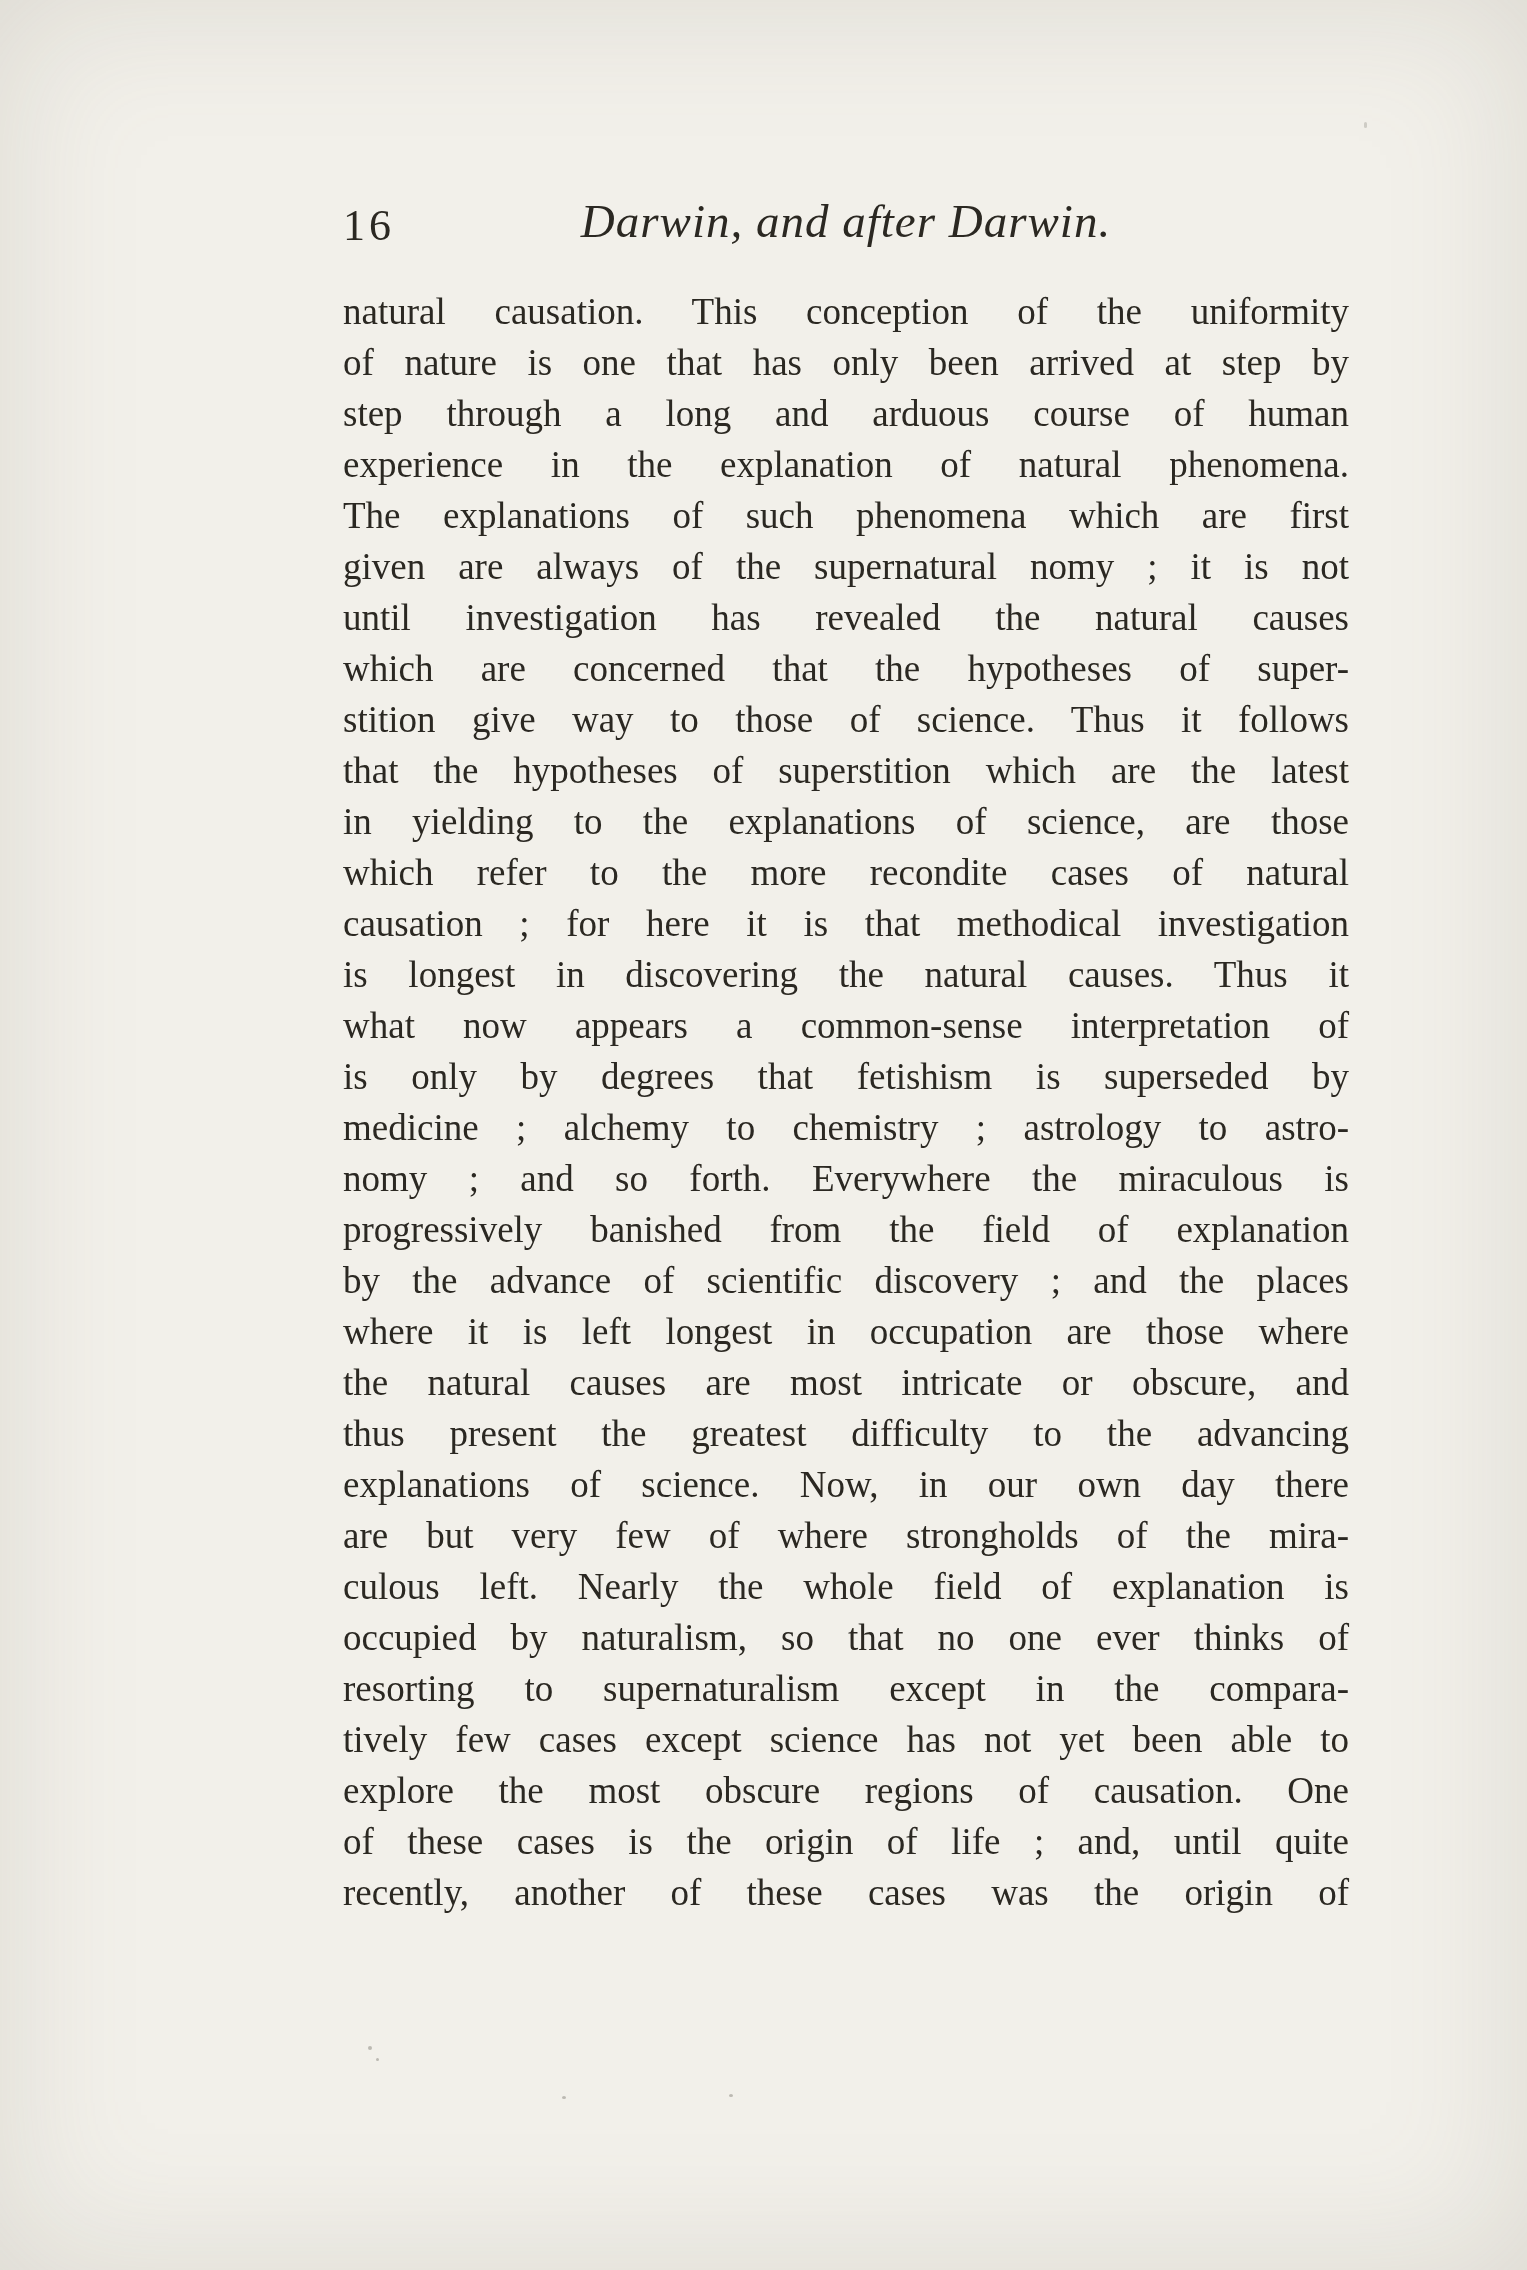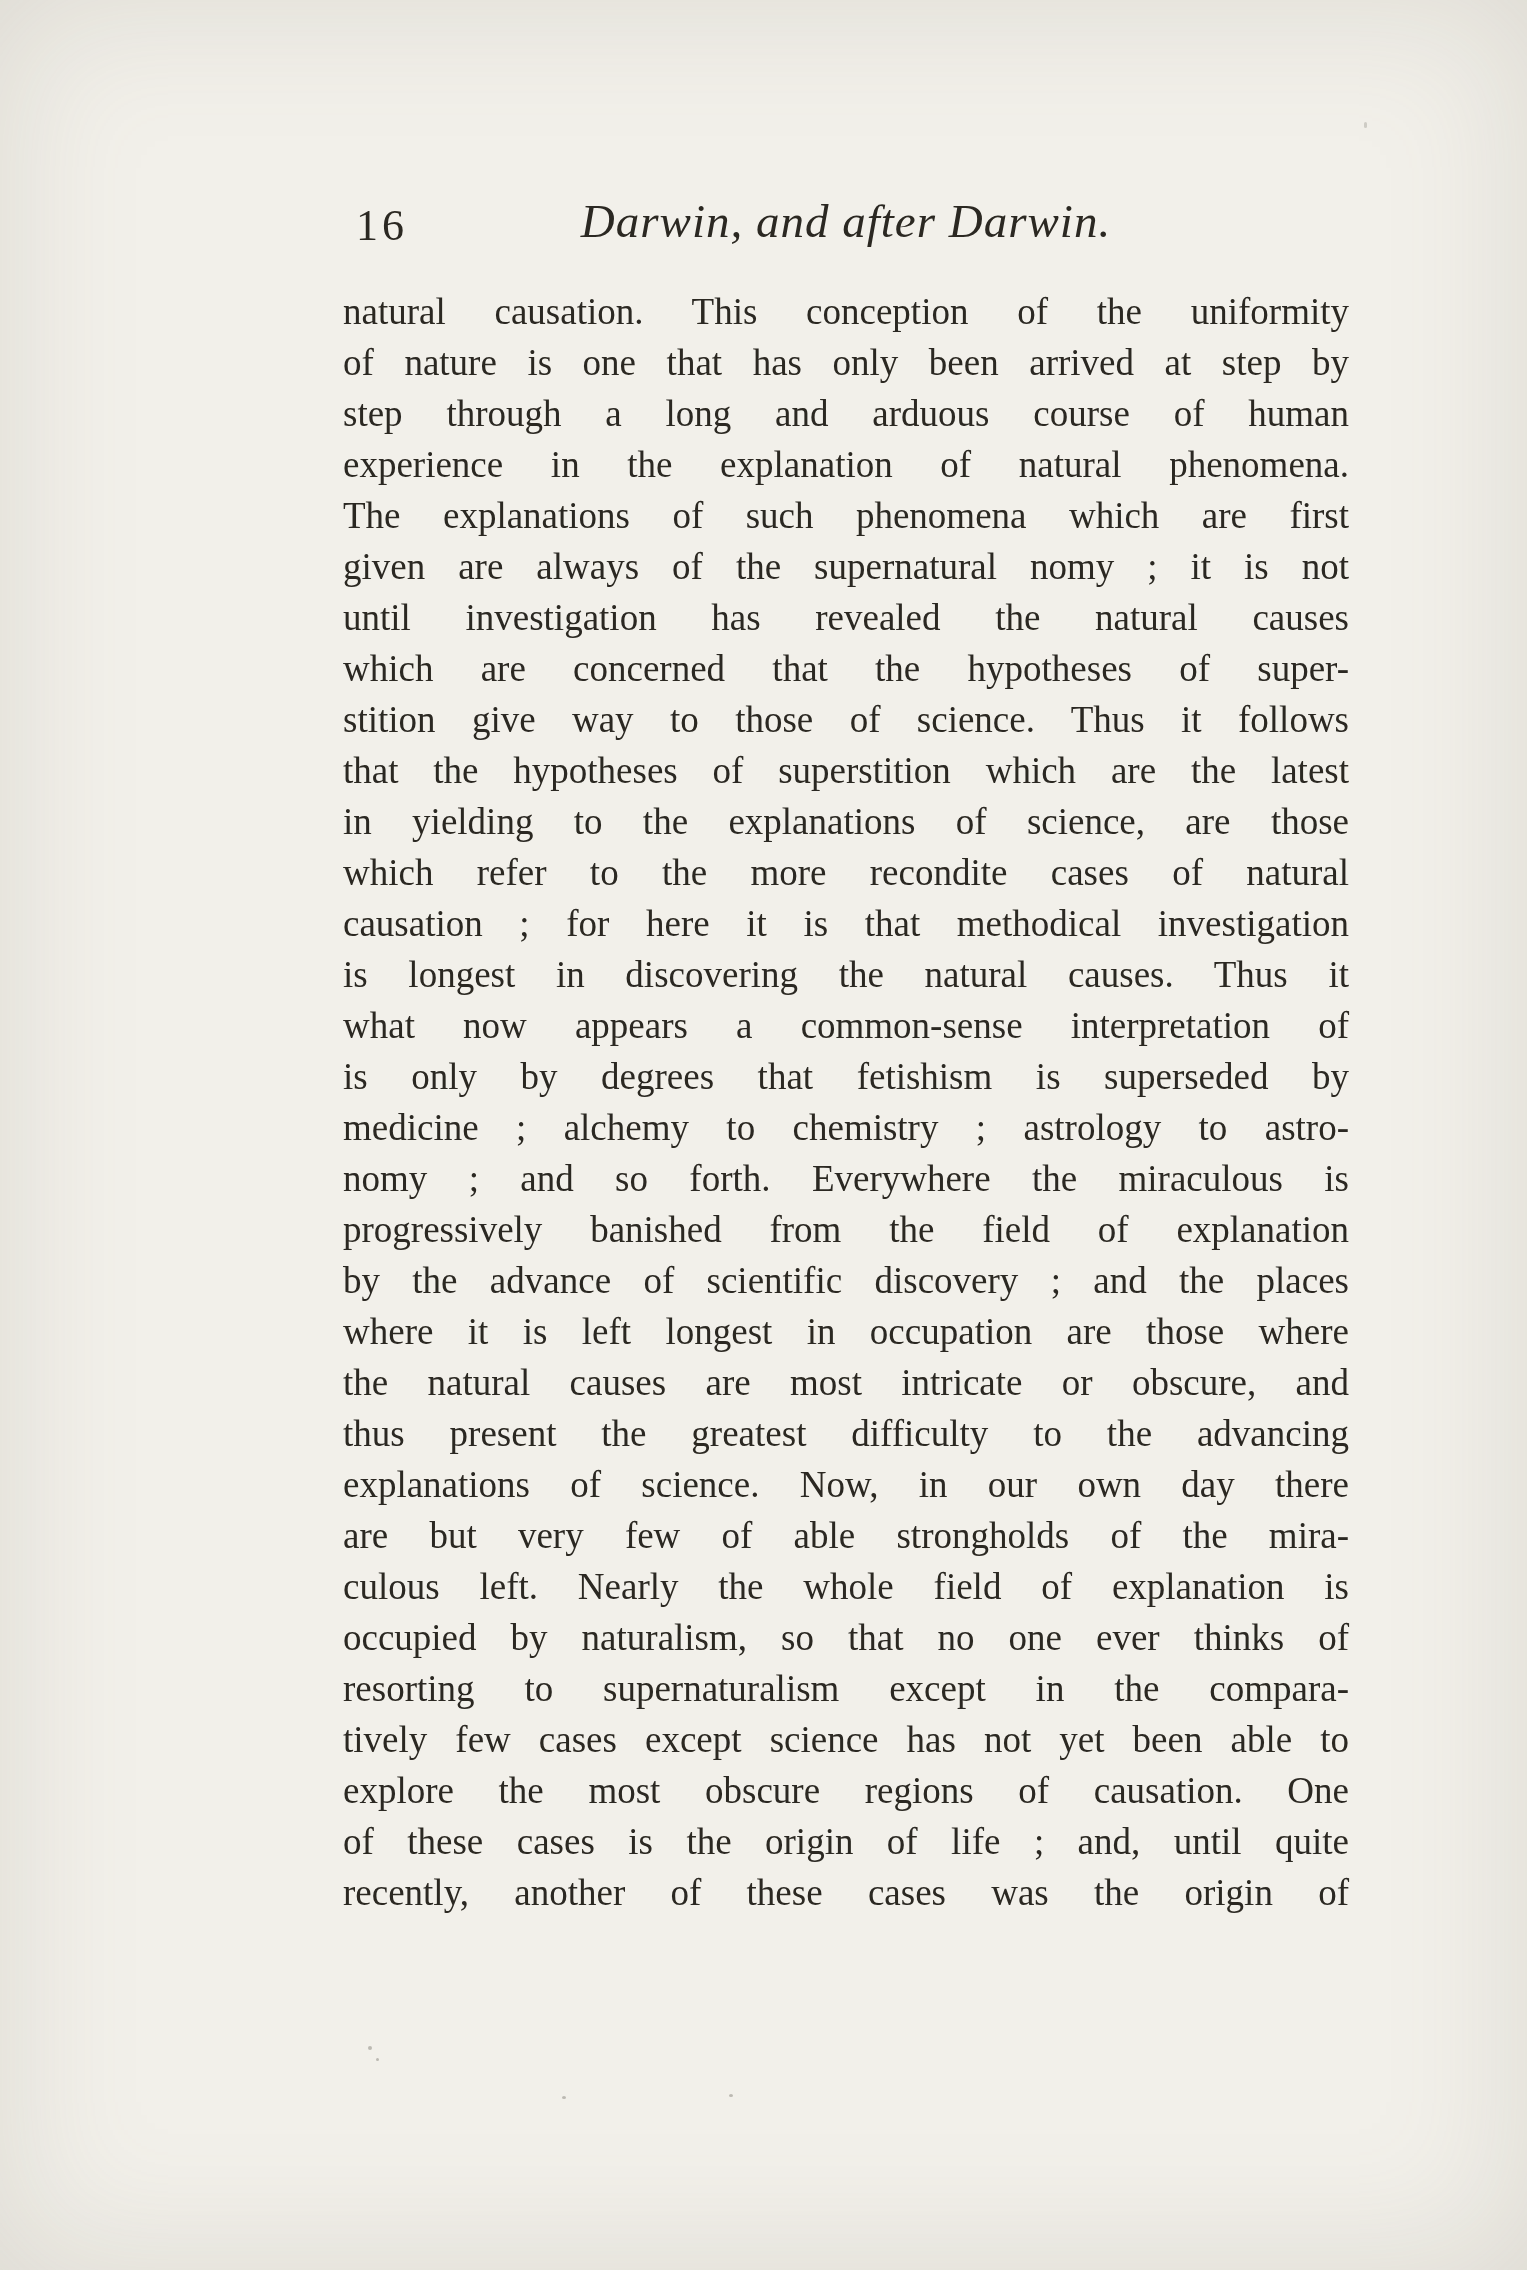--- a/index.html
+++ b/index.html
@@ -28,21 +28,21 @@
   }
   .header{
     position:absolute;
     top:194px;
     left:343px;
     width:1006px;
     height:64px;
   }
   .page-number{
     position:absolute;
-    left:13px;
+    left:0;
     top:6px;
     font-size:44px;
     letter-spacing:4px;
   }
   .running-title{
     position:absolute;
     left:0;
     right:0;
     top:0;
     text-align:center;
@@ -103,21 +103,21 @@
       <div class="line">what now appears a common-sense interpretation of</div>
       <div class="line">is only by degrees that fetishism is superseded by</div>
       <div class="line">medicine ; alchemy to chemistry ; astrology to astro-</div>
       <div class="line">nomy ; and so forth.  Everywhere the miraculous is</div>
       <div class="line">progressively banished from the field of explanation</div>
       <div class="line">by the advance of scientific discovery ; and the places</div>
       <div class="line">where it is left longest in occupation are those where</div>
       <div class="line">the natural causes are most intricate or obscure, and</div>
       <div class="line">thus present the greatest difficulty to the advancing</div>
       <div class="line">explanations of science.  Now, in our own day there</div>
-      <div class="line">are but very few of able strongholds of the mira-</div>
+      <div class="line">are but very few of where strongholds of the mira-</div>
       <div class="line">culous left.  Nearly the whole field of explanation is</div>
       <div class="line">occupied by naturalism, so that no one ever thinks of</div>
       <div class="line">resorting to supernaturalism except in the compara-</div>
       <div class="line">tively few cases except science has not yet been able to</div>
       <div class="line">explore the most obscure regions of causation.  One</div>
       <div class="line">of these cases is the origin of life ; and, until quite</div>
       <div class="line">recently, another of these cases was the origin of</div>
     </div>
 
   <span class="speck speck-1"></span>

